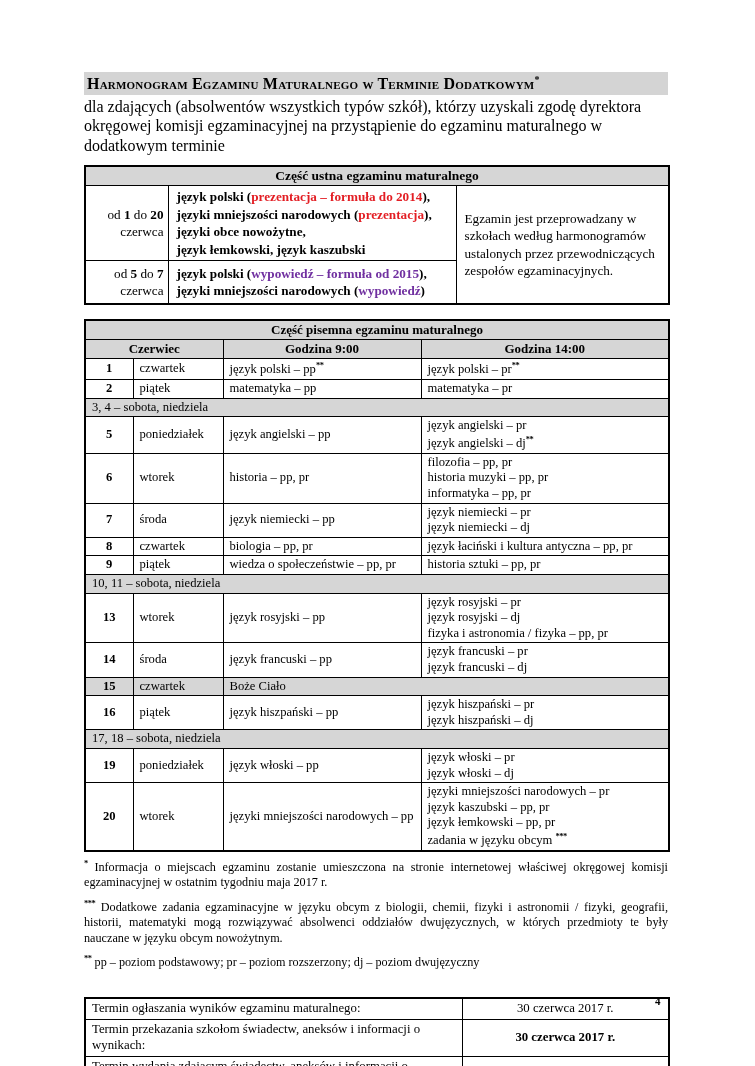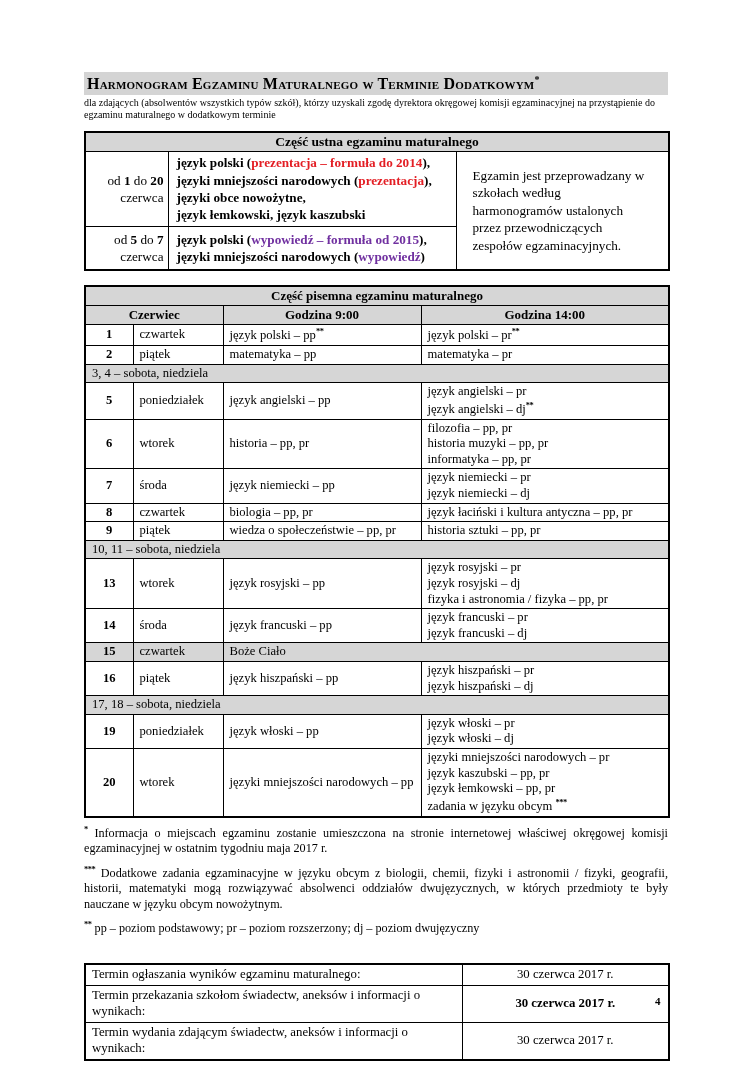--- a/index.html
+++ b/index.html
@@ -21,38 +21,38 @@
     line-height: 1.15;
   }
   .doc-title {
     font-variant: small-caps;
     font-size: 16px;
     letter-spacing: 0.2px;
   }
   .title-sup { font-size: 10px; vertical-align: super; font-weight: bold; }
   .subtitle {
     margin: 2px 0 10px 0;
-    font-size: 10px;
+    font-size: 16px;
     line-height: 1.22;
   }
 
   
   table { border-collapse: collapse; width: 584px; table-layout: fixed; }
   table.bordered { border: 2px solid #000; }
   table.bordered th, table.bordered td { border: 1px solid #000; vertical-align: middle; }
   .gray { background: #d6d6d6; }
   sup.marker { font-size: 8.5px; vertical-align: super; font-weight: bold; letter-spacing: -0.5px; }
 
   
   .oral-table { margin-bottom: 14px; border-radius: 19px; }
   .oral-table .tbl-title { font-size: 13.5px; font-weight: bold; text-align: center; padding: 1px 2px; }
   .oral-table td { font-size: 13.2px; }
   .oral-table .date-cell { text-align: right; line-height: 1.3; padding: 4px; }
   .oral-table .subjects-cell { font-weight: bold; line-height: 1.32; padding: 2px 8px; }
-  .oral-table .note-cell { line-height: 1.33; padding: 2px 16px; vertical-align: middle; }
+  .oral-table .note-cell { line-height: 1.33; padding: 2px 8px; vertical-align: middle; }
 
   
   .written-table { margin-bottom: 6px; }
   .written-table th { font-size: 13px; font-weight: bold; text-align: center; padding: 1px 2px; }
   .written-table td { font-size: 12.6px; padding: 1px 6px; line-height: 1.24; }
   .written-table td.day-number { font-weight: bold; text-align: center; padding: 1px 2px; }
   .written-table td.section-label { padding: 1px 6px; }
   .exam-line { white-space: nowrap; }
 
   

